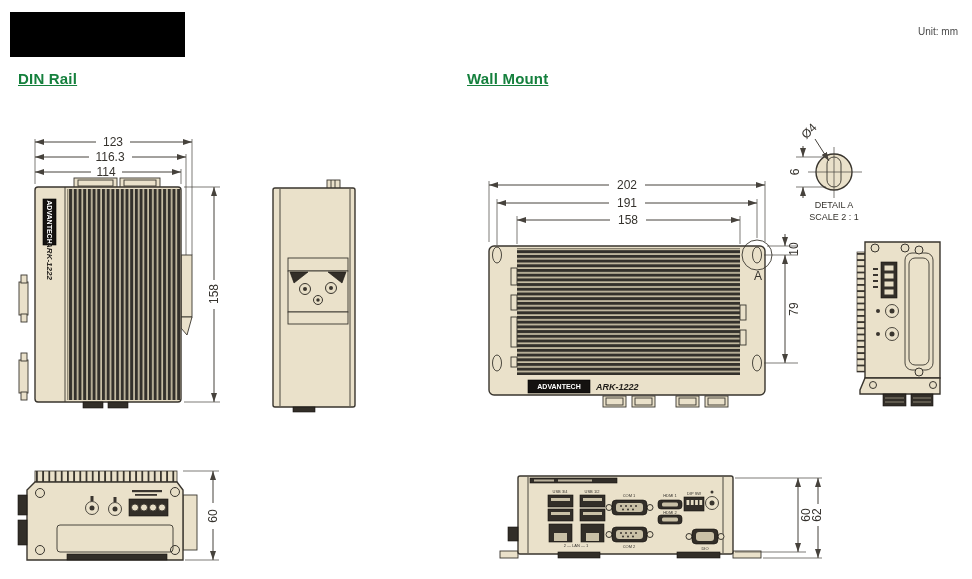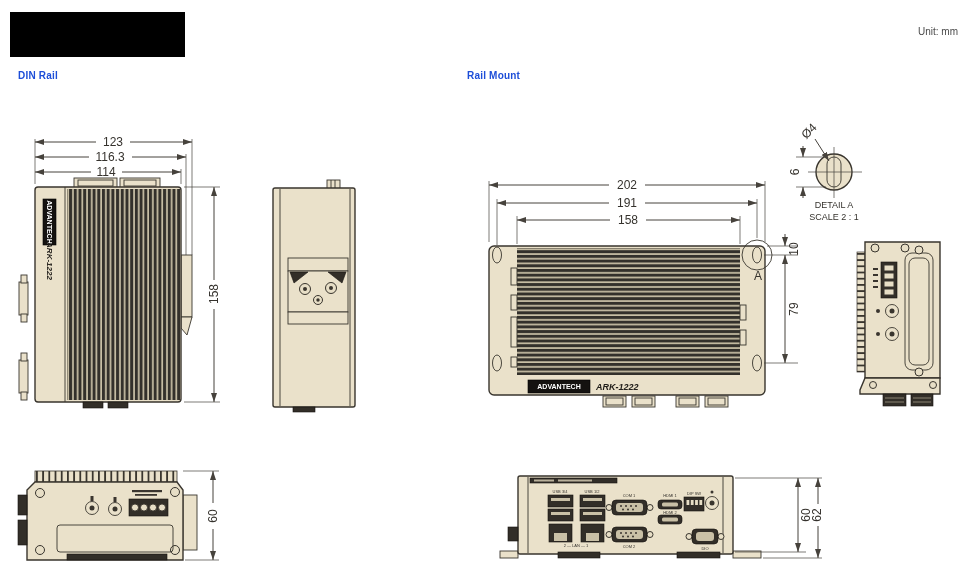--- a/index.html
+++ b/index.html
@@ -1,19 +1,19 @@
 <!DOCTYPE html>
 <html><head>
 <meta charset="utf-8">
 <style>
   html,body{margin:0;padding:0;background:#fff;}
   #stage{position:relative;width:972px;height:579px;background:#ffffff;overflow:hidden;
          font-family:"Liberation Sans",sans-serif;}
   .abs{position:absolute;}
-  .heading{font-weight:bold;font-size:10px;color:#1d4ed8;letter-spacing:.2px;}
+  .heading{font-weight:bold;font-size:15px;color:#15803d;letter-spacing:.2px;text-decoration:underline;}
   .unit{font-size:10px;color:#4a4a4a;}
   .redact{background:#000;}
   svg{display:block;}
   svg text{font-family:"Liberation Sans",sans-serif;fill:#35322d;}
   .dt{font-size:12px;}           
   .ds{font-size:9px;}            
   .tn{font-size:4px;}            
   .dl{stroke:#46423c;stroke-width:1;fill:none;}
   .ex{stroke:#46423c;stroke-width:.7;fill:none;}
   .ol{stroke:#39352e;stroke-width:1.4;fill:#eae1ca;}
@@ -26,21 +26,21 @@
 </head>
 <body>
 
 <div id="stage">
 
   <div class="abs redact" style="left:10px;top:12px;width:175px;height:45px;"></div>
 
   <div class="abs unit" style="right:14px;top:26px;">Unit: mm</div>
 
   <div class="abs heading" style="left:18px;top:70px;">DIN Rail</div>
-  <div class="abs heading" style="left:467px;top:70px;">Rail Mount</div>
+  <div class="abs heading" style="left:467px;top:70px;">Wall Mount</div>
 
   <svg class="abs" style="left:8px;top:122px;" width="232" height="300" viewBox="0 0 232 300">
     <defs>
       <marker id="m1" markerWidth="10" markerHeight="8" refX="9" refY="3" orient="auto-start-reverse" markerUnits="userSpaceOnUse">
         <path d="M0,0 L9,3 L0,6 Z" fill="#46423c"></path>
       </marker>
       <pattern id="finV1" width="4.7" height="8" patternUnits="userSpaceOnUse">
         <rect width="4.7" height="8" fill="#c9c0a6"></rect>
           <rect width="3" height="8" fill="#33302b"></rect>
       </pattern>

